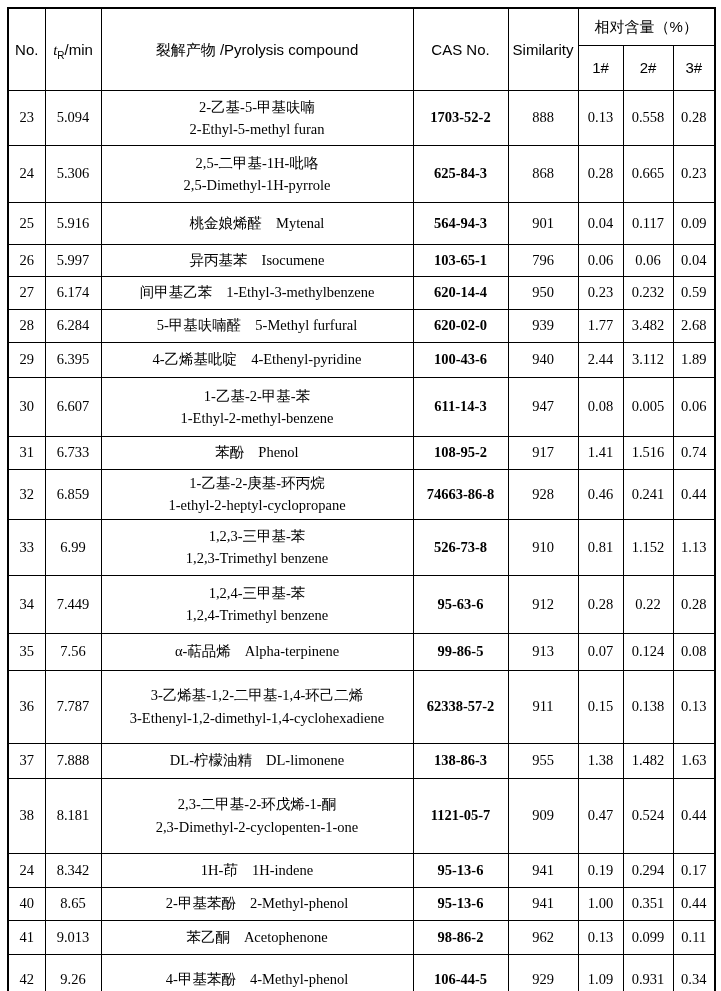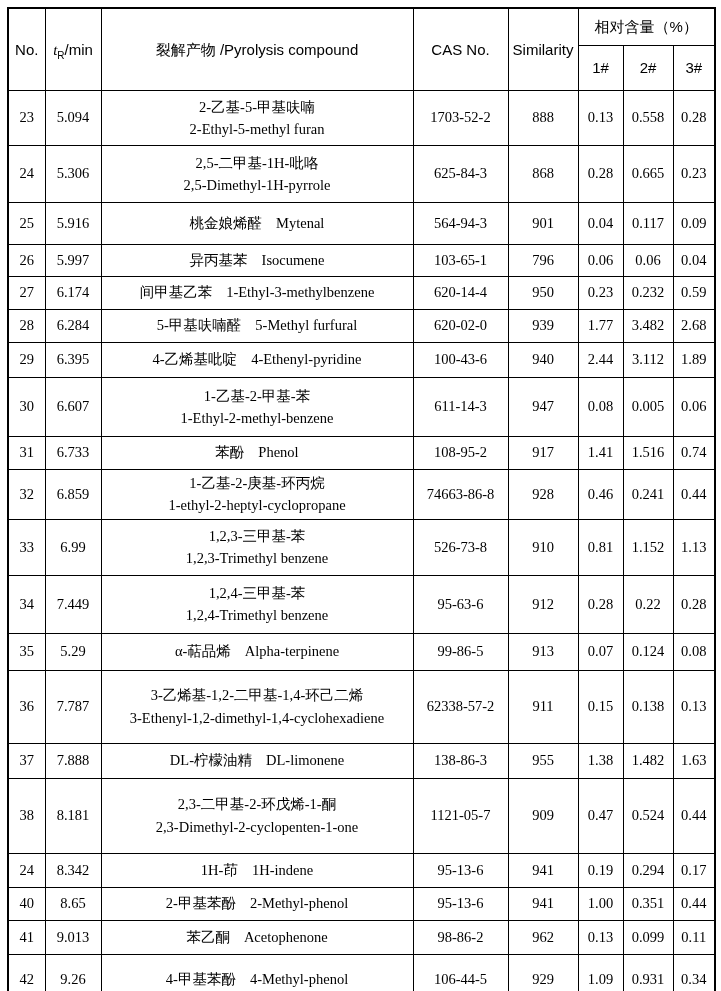--- a/index.html
+++ b/index.html
@@ -56,21 +56,21 @@
   tbody td.compound {
     padding: 2px 0;
   }
   tbody td.compound .en { margin-left: 14px; }
   tbody tr.two-line td.compound .zh,
   tbody tr.two-line td.compound .en {
     display: block;
     margin-left: 0;
     line-height: 1.55;
   }
-  tbody td.cas { letter-spacing: 0px; }
+  tbody td.cas { letter-spacing: 0px; font-weight: bold; }
 </style>
 </head>
 <body>
 
 <div class="page">
   <table class="pyro">
     <colgroup>
       <col style="width:37px">
       <col style="width:56px">
       <col style="width:312px">
@@ -253,21 +253,21 @@
     </td>
     <td class="cas">95-63-6</td>
     <td>912</td>
     <td>0.28</td>
     <td>0.22</td>
     <td>0.28</td>
   </tr>
 
   <tr style="height: 37px;">
     <td>35</td>
-    <td>5.29</td>
+    <td>7.56</td>
     <td class="compound">
       <span class="zh">α-萜品烯</span><span class="en">Alpha-terpinene</span>
     </td>
     <td class="cas">99-86-5</td>
     <td>913</td>
     <td>0.07</td>
     <td>0.124</td>
     <td>0.08</td>
   </tr>
 

